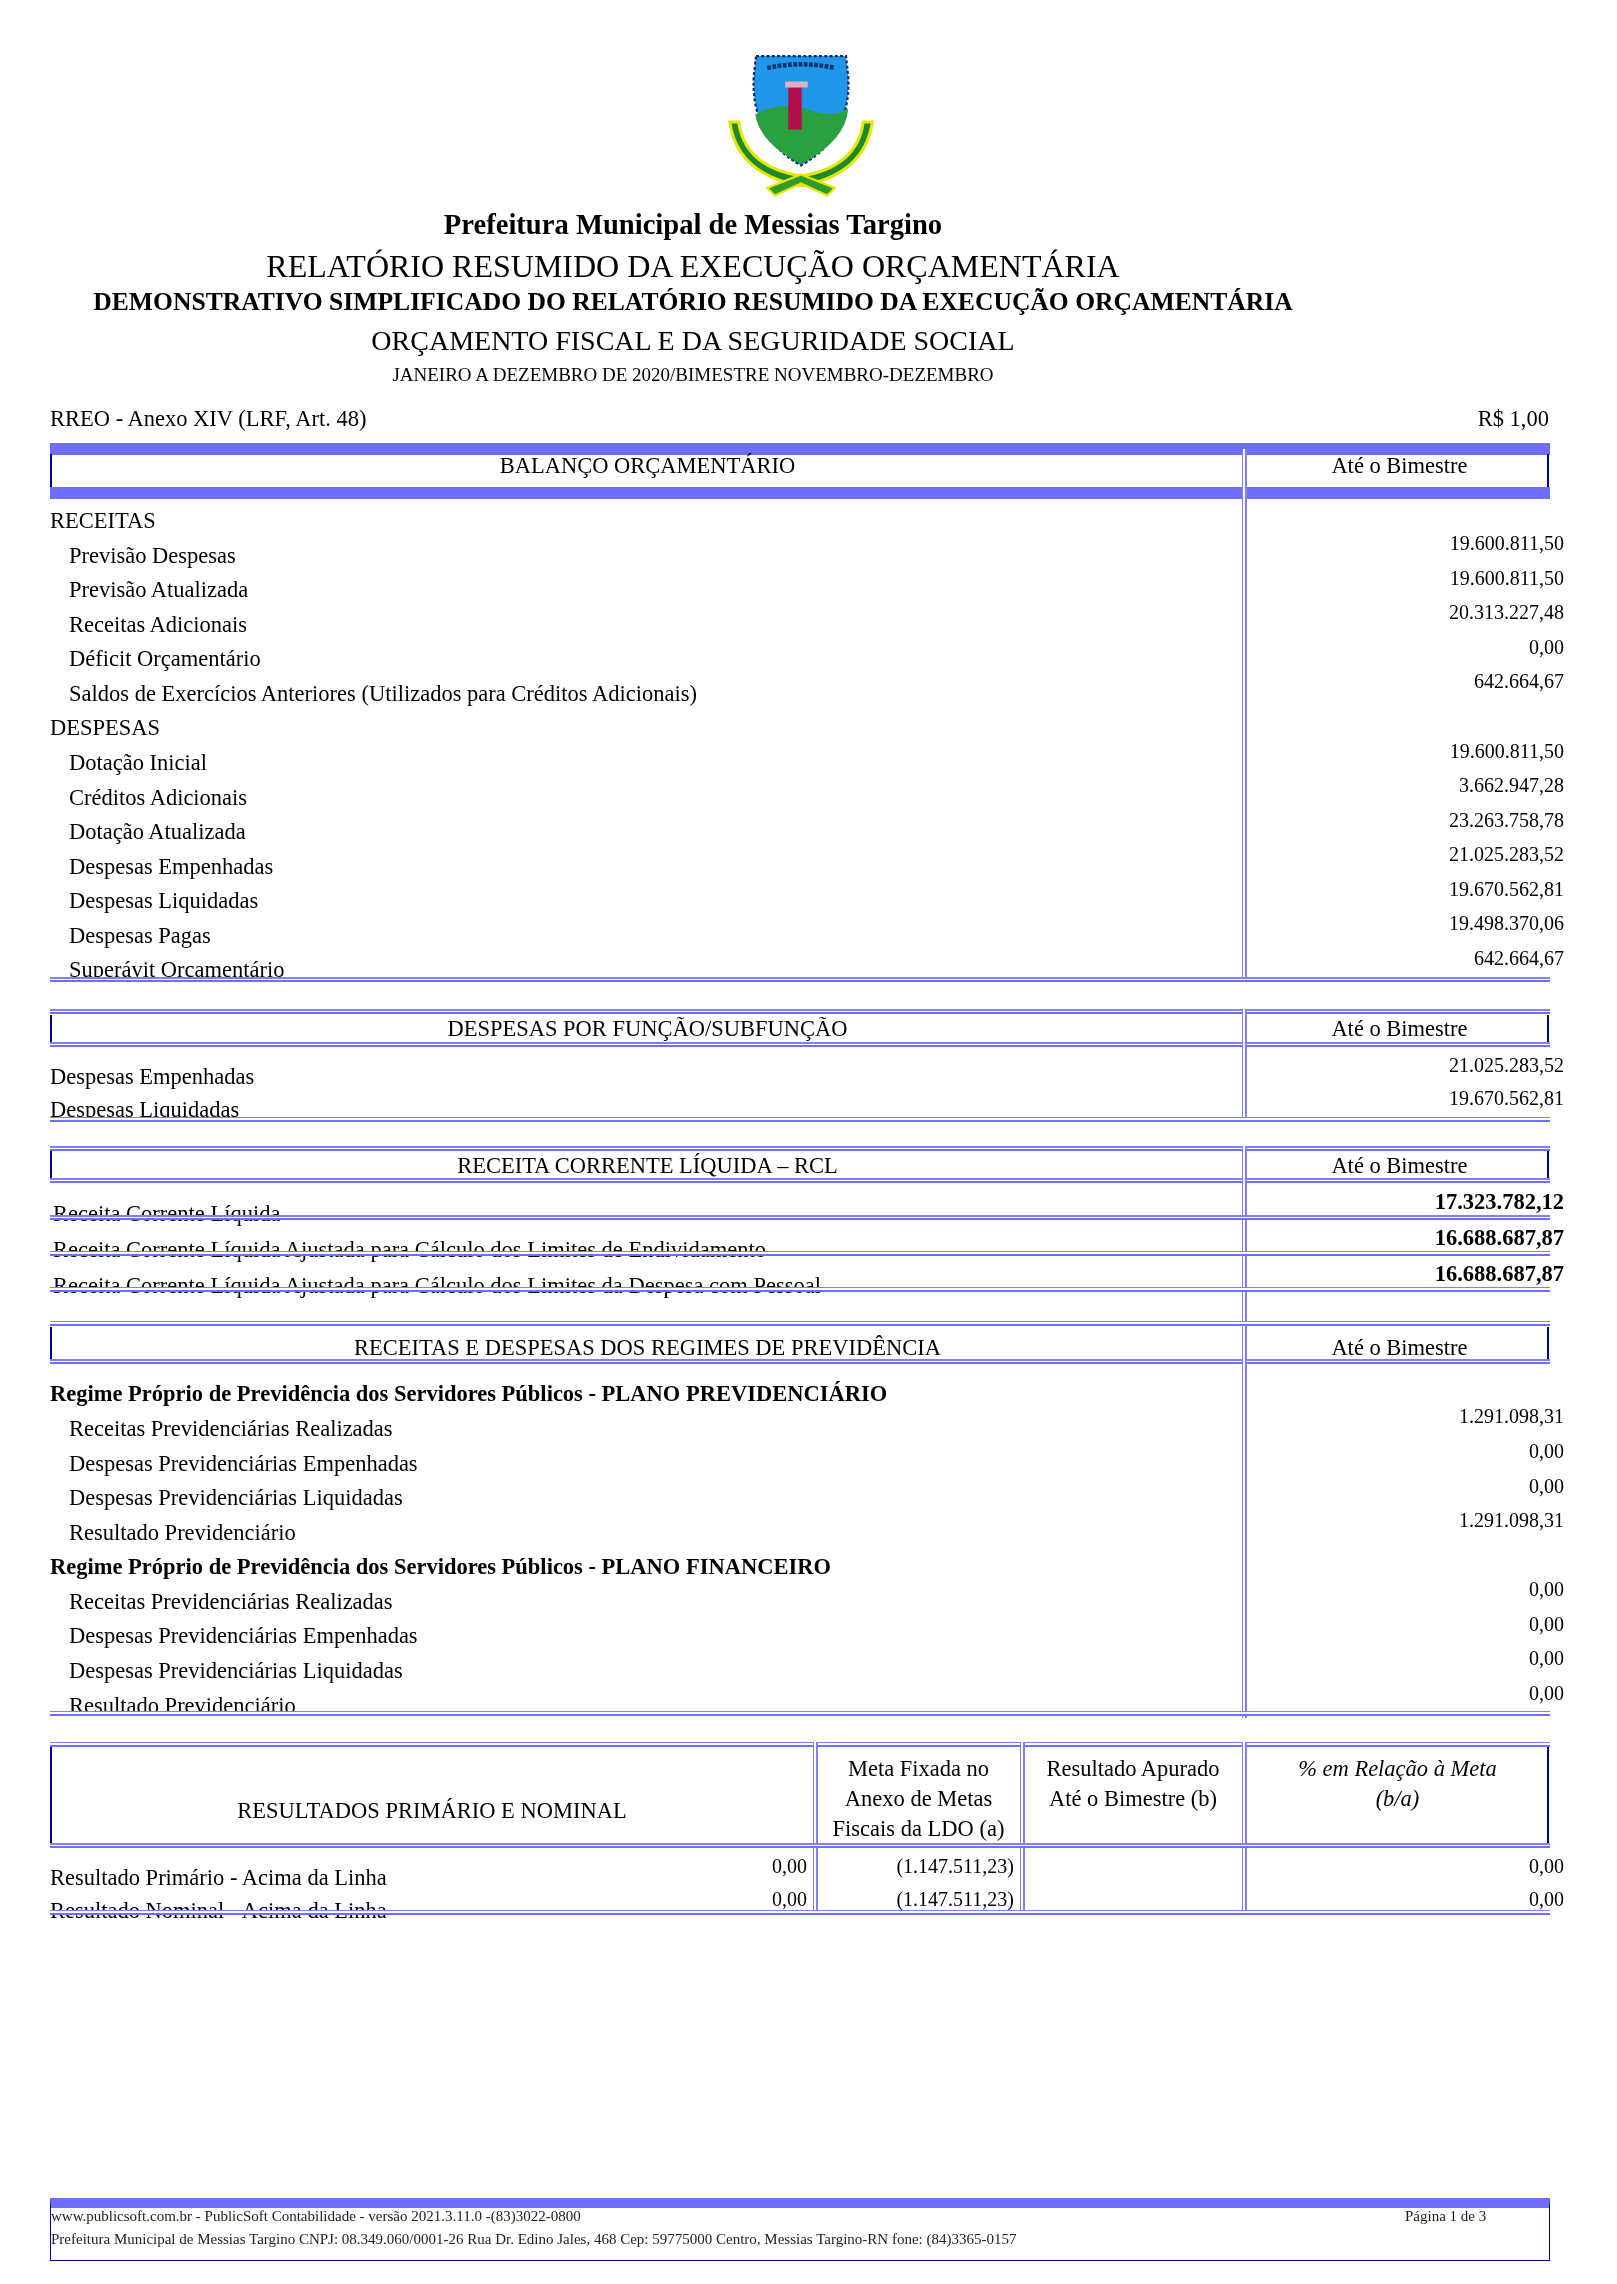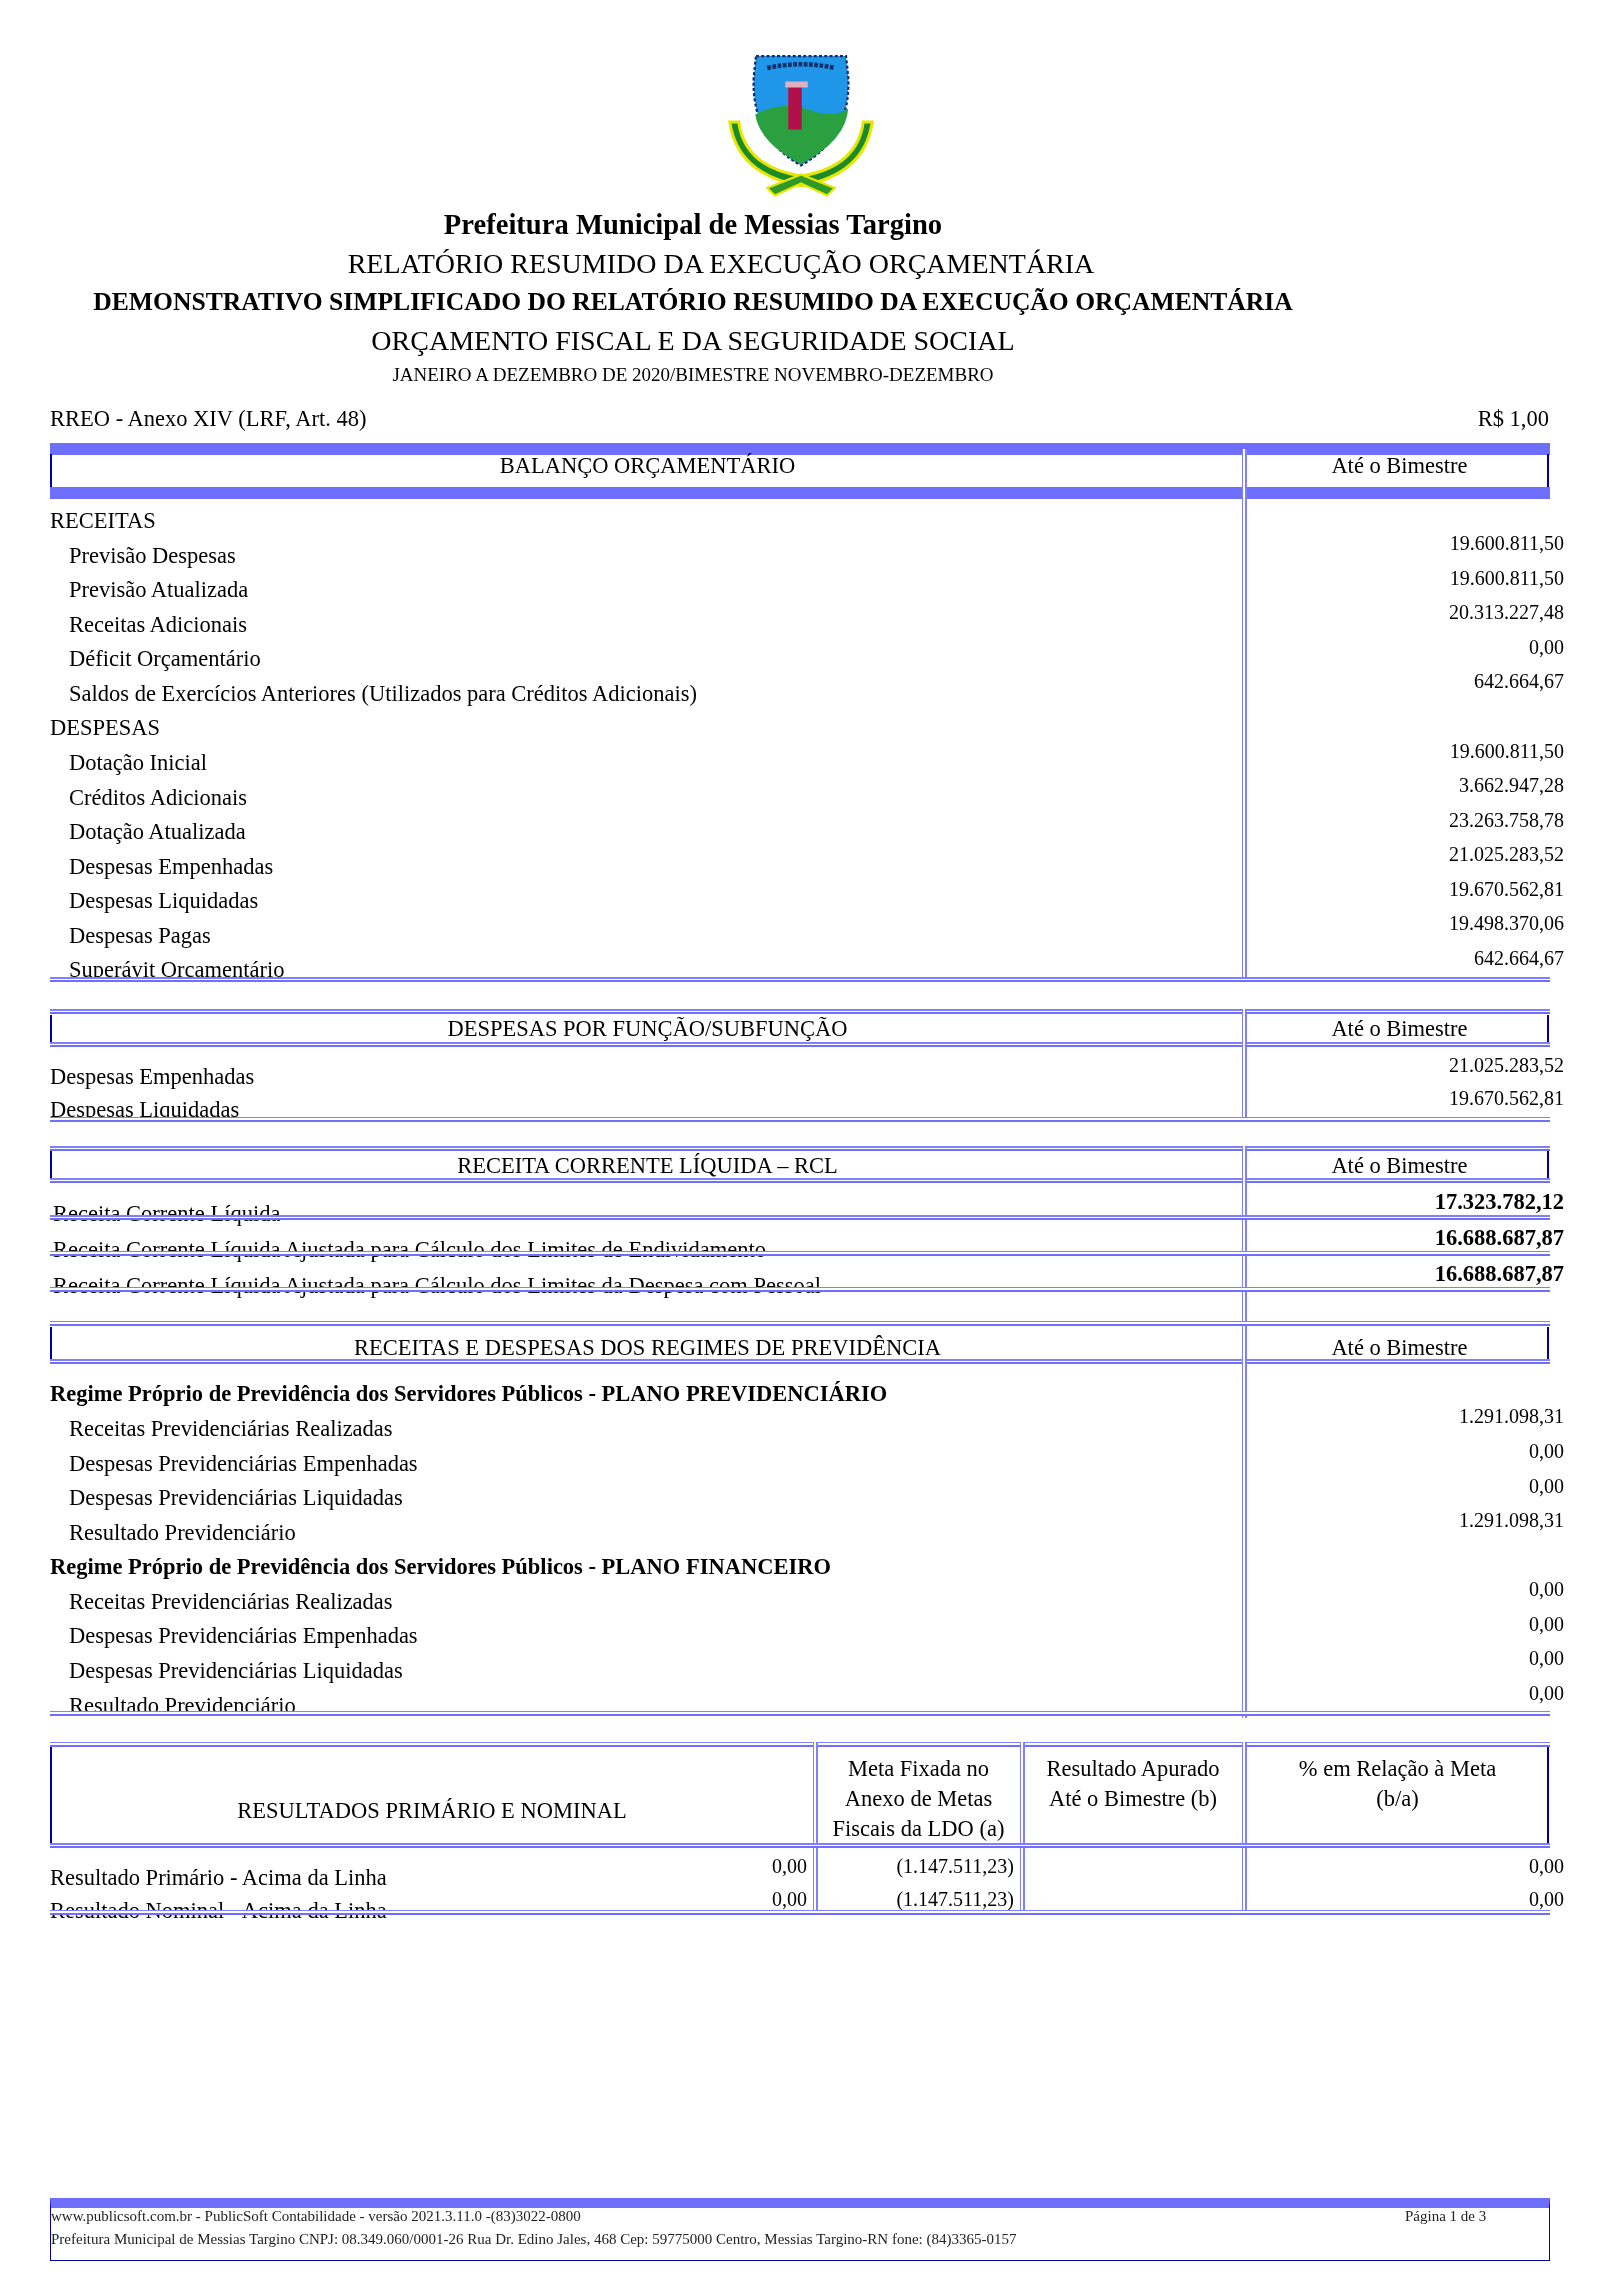--- a/index.html
+++ b/index.html
@@ -2,21 +2,21 @@
 <html style="font-size:12px"><head>
 <meta charset="utf-8">
 <style>
   html, body { margin:0; padding:0; background:#ffffff; }
   body { width:1617px; height:2284px; position:relative; overflow:hidden;
          font-family:"Liberation Serif", "DejaVu Serif", serif; color:#000; }
   
   .crest { position:absolute; left:722px; top:47px; width:158px; height:150px; }
   .title-line { position:absolute; left:0; width:1386px; text-align:center; white-space:nowrap; }
   .t1 { top:209px; font-size:28.6px; font-weight:bold; }
-  .t2 { top:248px; font-size:28px;margin-left:28px; }
+  .t2 { top:248px; font-size:32px; }
   .t3 { top:287px; font-size:25.6px; font-weight:bold; }
   .t4 { top:325px; font-size:28px; }
   .t5 { top:364px; font-size:19px; }
   .anexo { position:absolute; left:50px; top:406px; font-size:22.5px; }
   .unit { position:absolute; right:68px; top:406px; font-size:22.5px; }
 
   
   .hline { position:absolute; left:50px; width:1500px; height:6px;
            background:#6f6fff; border-top:0.8px solid #c9c9ff; border-bottom:0.8px solid #c9c9ff; box-sizing:border-box; }
   .hline.thin { height:5.3px; background:linear-gradient(#8080ff 0 1.5px,#ffffff 1.5px 3px,#6f6fff 3px 5.3px); border:none; }
@@ -178,21 +178,21 @@
 
   <div class="hdr center" style="left:818px; width:201px; top:1754px; line-height:30px;">
     <div>Meta Fixada no</div>
     <div>Anexo de Metas</div>
     <div>Fiscais da LDO (a)</div>
   </div>
   <div class="hdr center" style="left:1025px; width:216px; top:1754px; line-height:30px;">
     <div>Resultado Apurado</div>
     <div>Até o Bimestre (b)</div>
   </div>
-  <div class="hdr center" style="left:1247px; width:301px; top:1754px; line-height:30px;">
+  <div class="hdr center" style="left:1247px; width:301px; top:1754px; line-height:30px;font-style:italic;">
     <div>% em Relação à Meta</div>
     <div>(b/a)</div>
   </div>
 
   <div class="hline thin" style="top:1843px;"></div>
 
   <div class="row lbl" style="top:1853px;">Resultado Primário - Acima da Linha</div>
   <div class="row" style="right:810px; top:1855px; font-size:20px;">0,00</div>
   <div class="row" style="right:603px; top:1855px; font-size:20px;">(1.147.511,23)</div>
   <div class="row val" style="top:1855px;">0,00</div>

